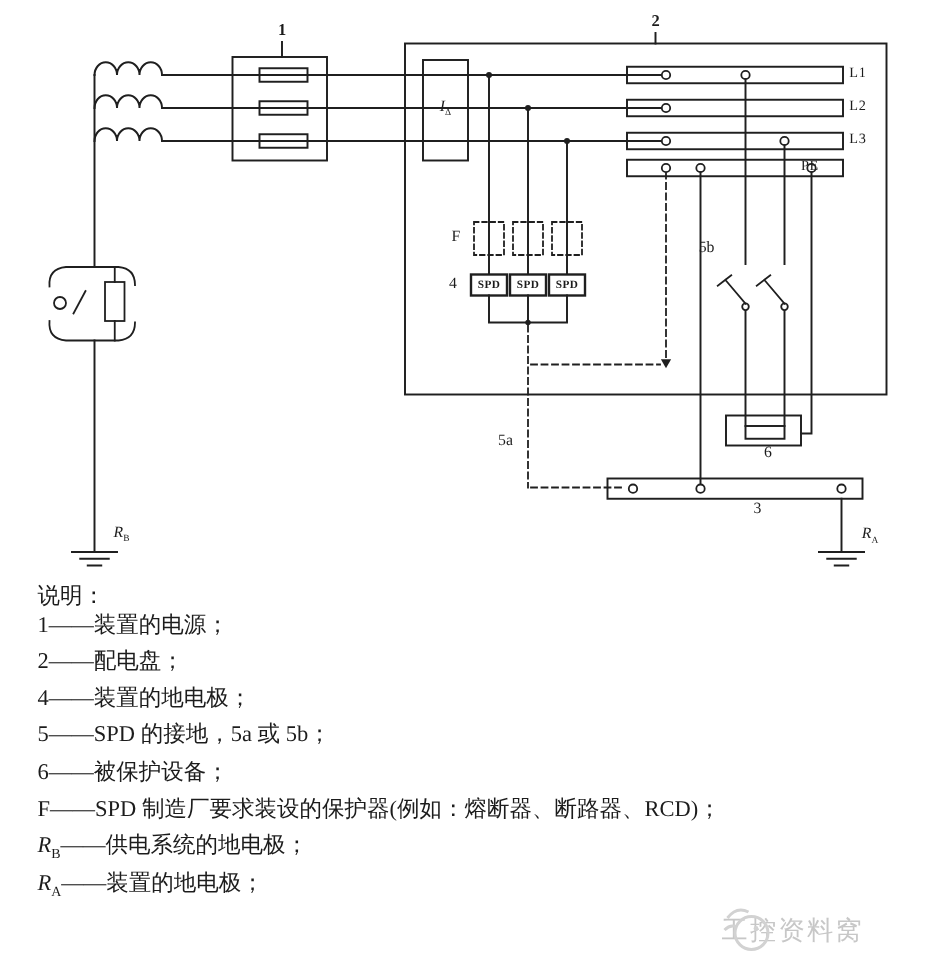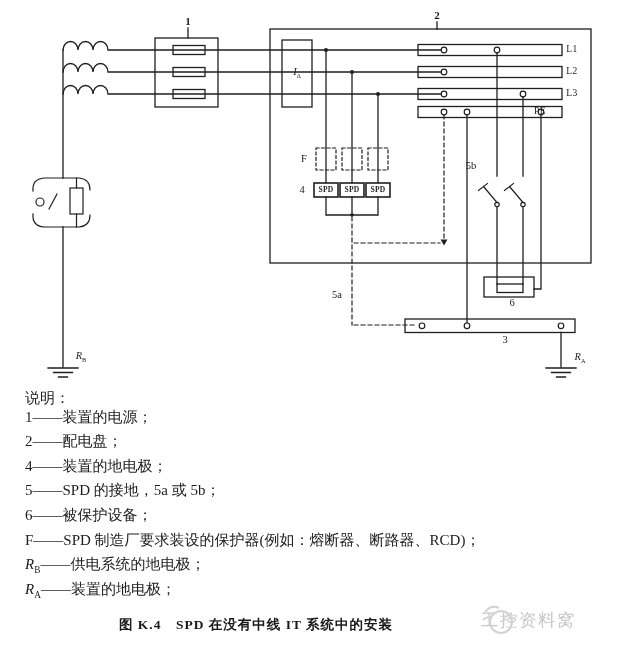--- a/index.html
+++ b/index.html
@@ -196,21 +196,20 @@
     <div class="row"><span>2</span><sub></sub><span>——配电盘；</span></div>
     <div class="row"><span>4</span><sub></sub><span>——装置的地电极；</span></div>
     <div class="row"><span>5</span><sub></sub><span>——SPD 的接地，5a 或 5b；</span></div>
     <div class="row"><span>6</span><sub></sub><span>——被保护设备；</span></div>
     <div class="row"><span>F</span><sub></sub><span>——SPD 制造厂要求装设的保护器(例如：熔断器、断路器、RCD)；</span></div>
     <div class="row"><span class="it">R</span><sub>B</sub><span>——供电系统的地电极；</span></div>
     <div class="row"><span class="it">R</span><sub>A</sub><span>——装置的地电极；</span></div>
     <div class="row"><sub></sub></div>
   </div>
 
-  <div id="caption">图 K.4　SPD 在没有中线 IT 系统中的安装</div>
 
   <div id="watermark">
     <svg width="42" height="46" viewBox="0 0 42 46">
       <g stroke="#d2d2d2" stroke-width="2" fill="none">
         <circle cx="24" cy="26" r="11"></circle>
         <path d="M8,16 Q14,8 22,12"></path>
         <path d="M6,24 Q10,20 14,22"></path>
       </g>
       <circle cx="27" cy="23" r="1.6" fill="#d2d2d2"></circle>
     </svg>

